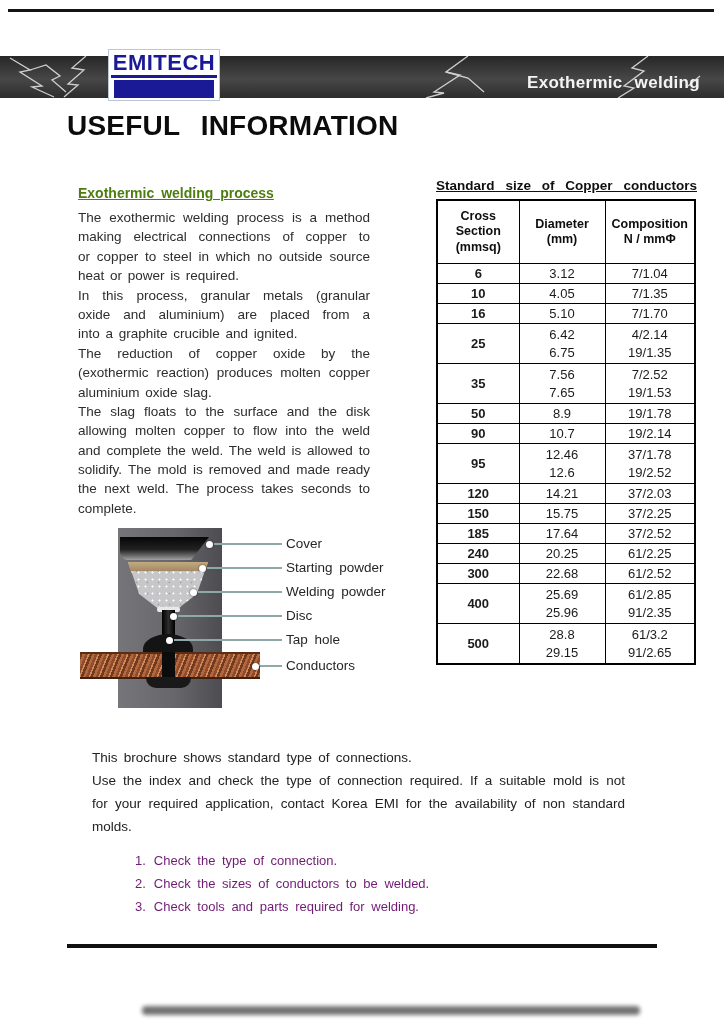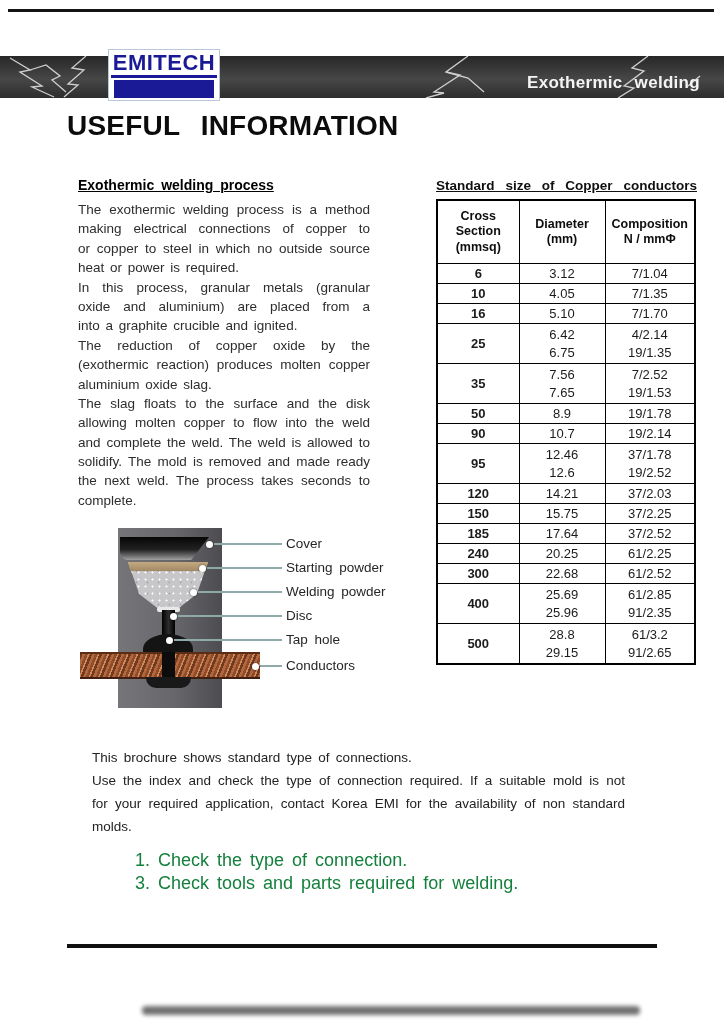--- a/index.html
+++ b/index.html
@@ -25,22 +25,22 @@
              letter-spacing:.5px;line-height:24px;margin-top:1px;padding:0 2px;
              border-bottom:3px solid #1a1a96;}
   .logo-block{margin:2px 5px 0 5px;height:18px;background:#1a1a96;}
 
   
   .title{left:67px;top:110px;font-size:28px;font-weight:bold;color:#0c0c0c;
          word-spacing:13px;letter-spacing:.2px;}
 
   
   .leftcol{left:78px;top:177px;width:292px;}
-  .col-heading{font-size:14px;font-weight:bold;color:#000000;word-spacing:3px;
-               text-decoration:underline;margin:0 0 7px 0;}
+  .col-heading{font-size:14px;font-weight:bold;color:#4d7c0f;word-spacing:3px;
+               text-decoration:underline;margin:8px 0 7px 0;}
   .para{margin:0;}
   .jline,.lline{font-size:13.5px;color:#2d2d2d;word-spacing:2px;
                 height:19.4px;line-height:19.4px;overflow:hidden;}
   .jline{text-align:justify;}
   .jline::after{content:"";display:inline-block;width:100%;}
 
   .rightcol{left:400px;top:177px;width:261px;padding-left:36px;}
   .table-heading{font-size:13.5px;font-weight:bold;color:#101010;text-decoration:underline;
                  word-spacing:2px;height:18px;line-height:18px;overflow:hidden;
                  text-align:justify;margin:0 0 4px 0;}
@@ -85,21 +85,21 @@
   .dot{width:7px;height:7px;border-radius:50%;background:#fff;z-index:8;
        box-shadow:0 0 2px rgba(0,0,0,.7);}
   .dline{height:2px;background:#8fa8a8;z-index:7;}
   .dlabel{font-size:13.5px;color:#262626;word-spacing:3px;line-height:18px;
           white-space:nowrap;z-index:8;}
 
   
   .notes{left:92px;top:746px;width:533px;}
   .notes .jline,.notes .lline{height:23px;line-height:23px;word-spacing:2.5px;color:#232323;}
   .steps{left:135px;top:849px;}
-  .step{font-size:18px;line-height:23px;word-spacing:3px;color:#15803d;}
+  .step{font-size:13px;line-height:23px;word-spacing:3px;color:#701a75;}
   .step .num{margin-right:8px;}
 </style>
 </head>
 <body>
 
 <div class="abs topline"></div>
 
 <div class="abs banner">
   <svg width="724" height="42" viewBox="0 0 724 42">
     <g fill="none" stroke="#e9e9e9" stroke-width="1.3" opacity="0.85">
@@ -326,17 +326,18 @@
       <div class="para">
         <div class="jline">Use the index and check the type of connection required. If a suitable mold is not listed</div>
         <div class="jline">for your required application, contact Korea EMI for the availability of non standard type</div>
         <div class="lline">molds.</div>
       </div>
     </div>
 </div>
 
 <div class="abs steps" id="steps">
     <div class="step"><span class="num">1.</span><span>Check the type of connection.</span></div>
+    <div class="step"><span class="num">2.</span><span>Check the sizes of conductors to be welded.</span></div>
     <div class="step"><span class="num">3.</span><span>Check tools and parts required for welding.</span></div>
   </div>
 
 <div class="abs footline"></div>
 <div class="abs bottom-smudge"></div>
 
 </body></html>

